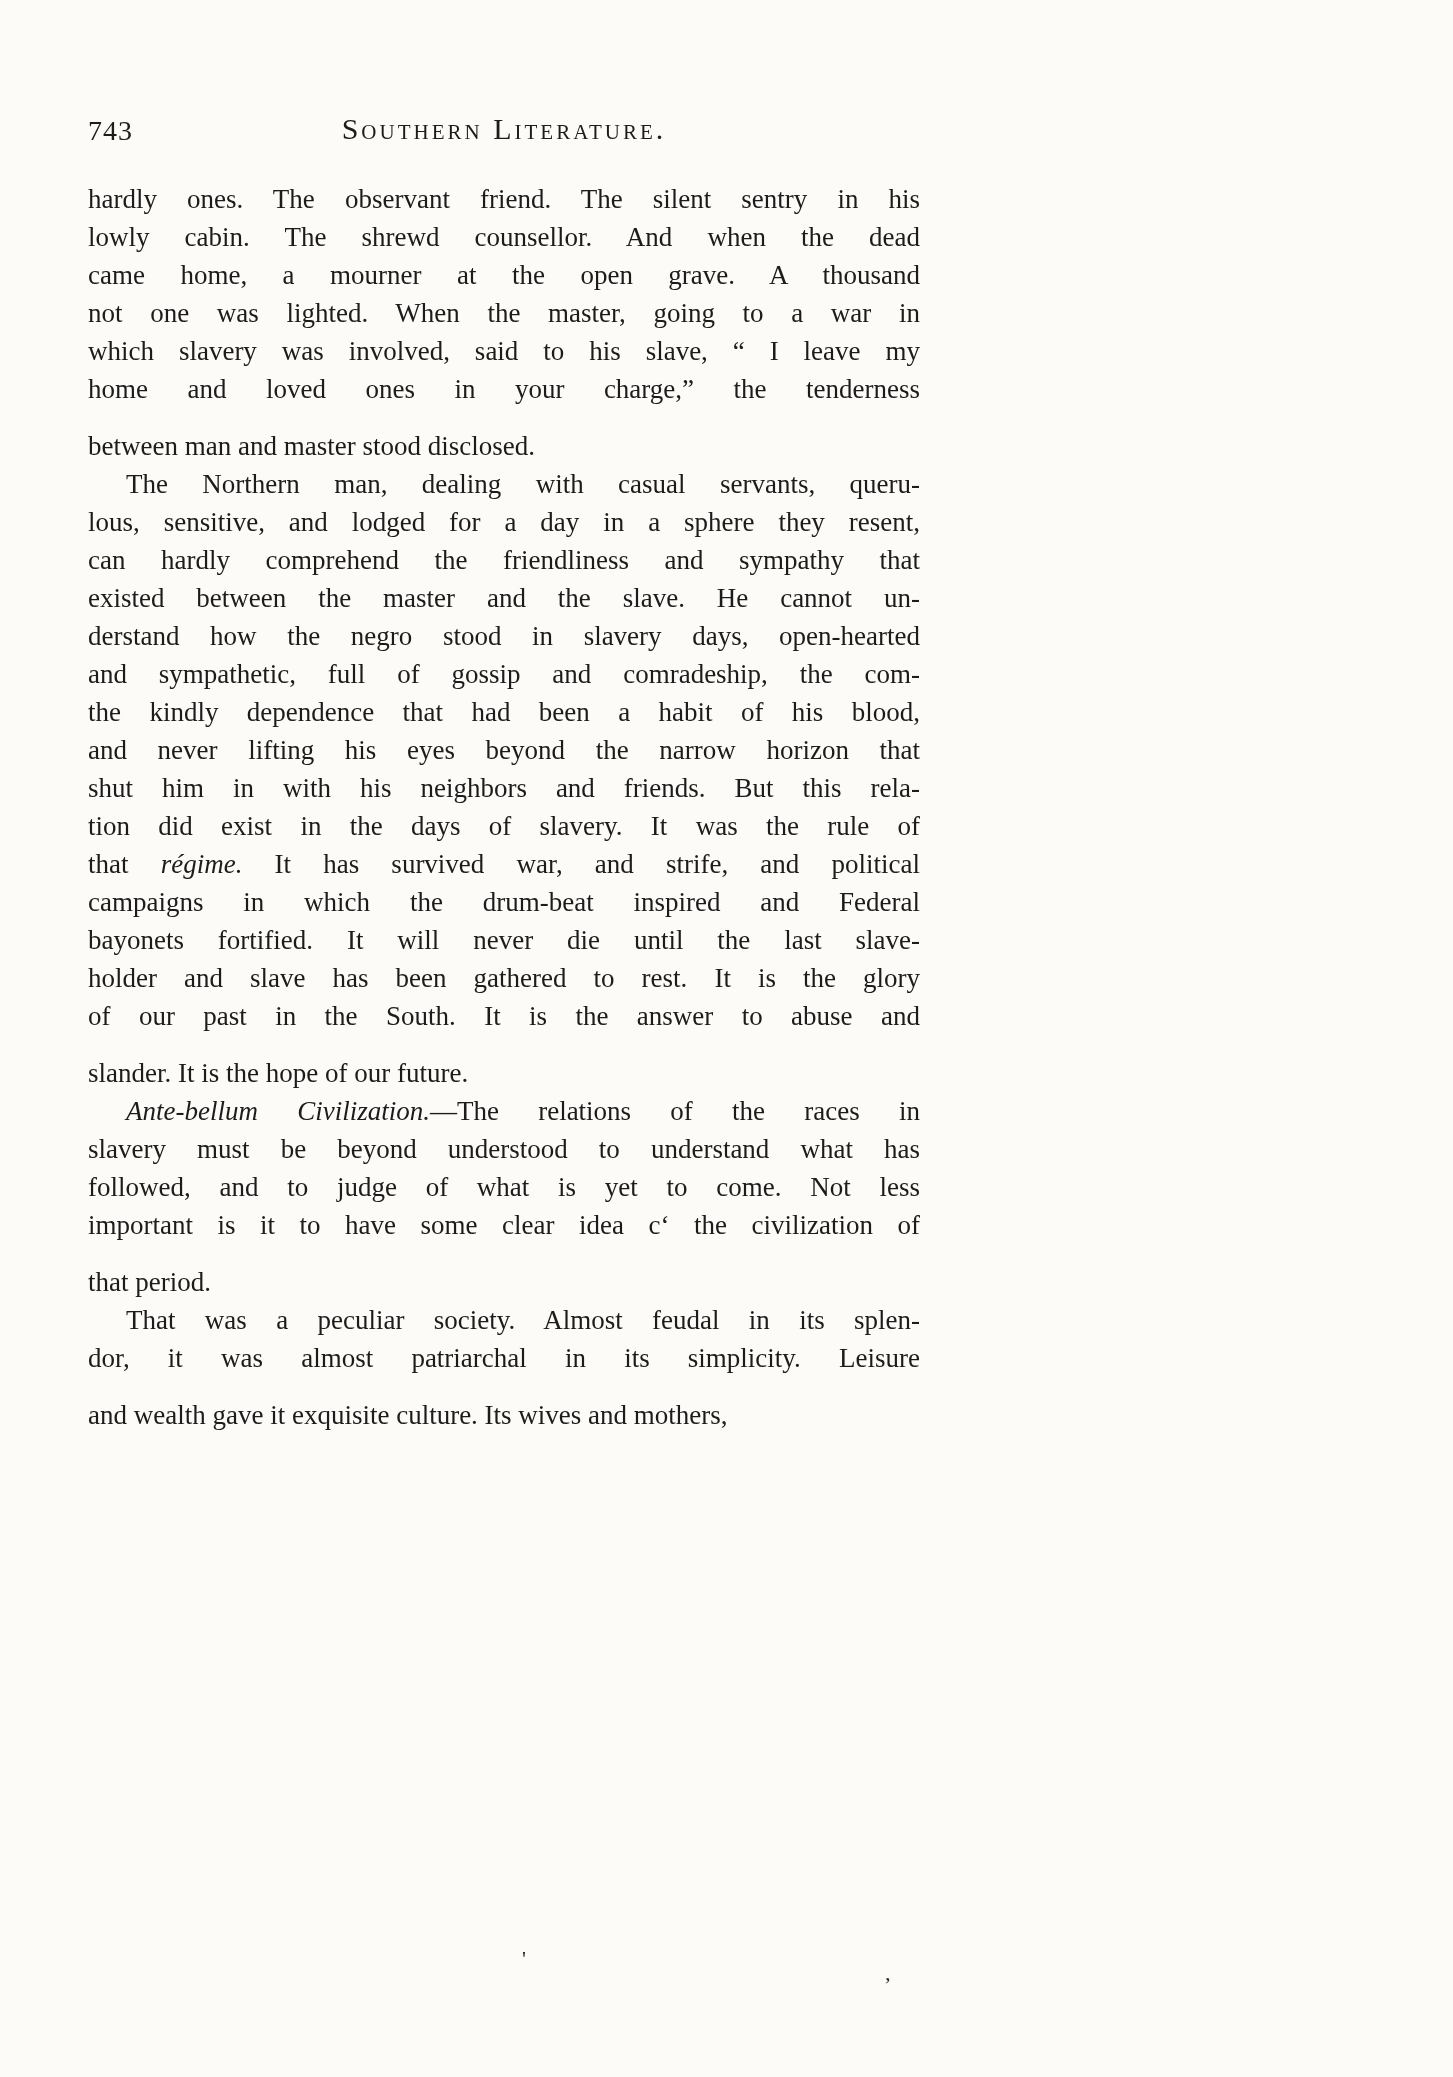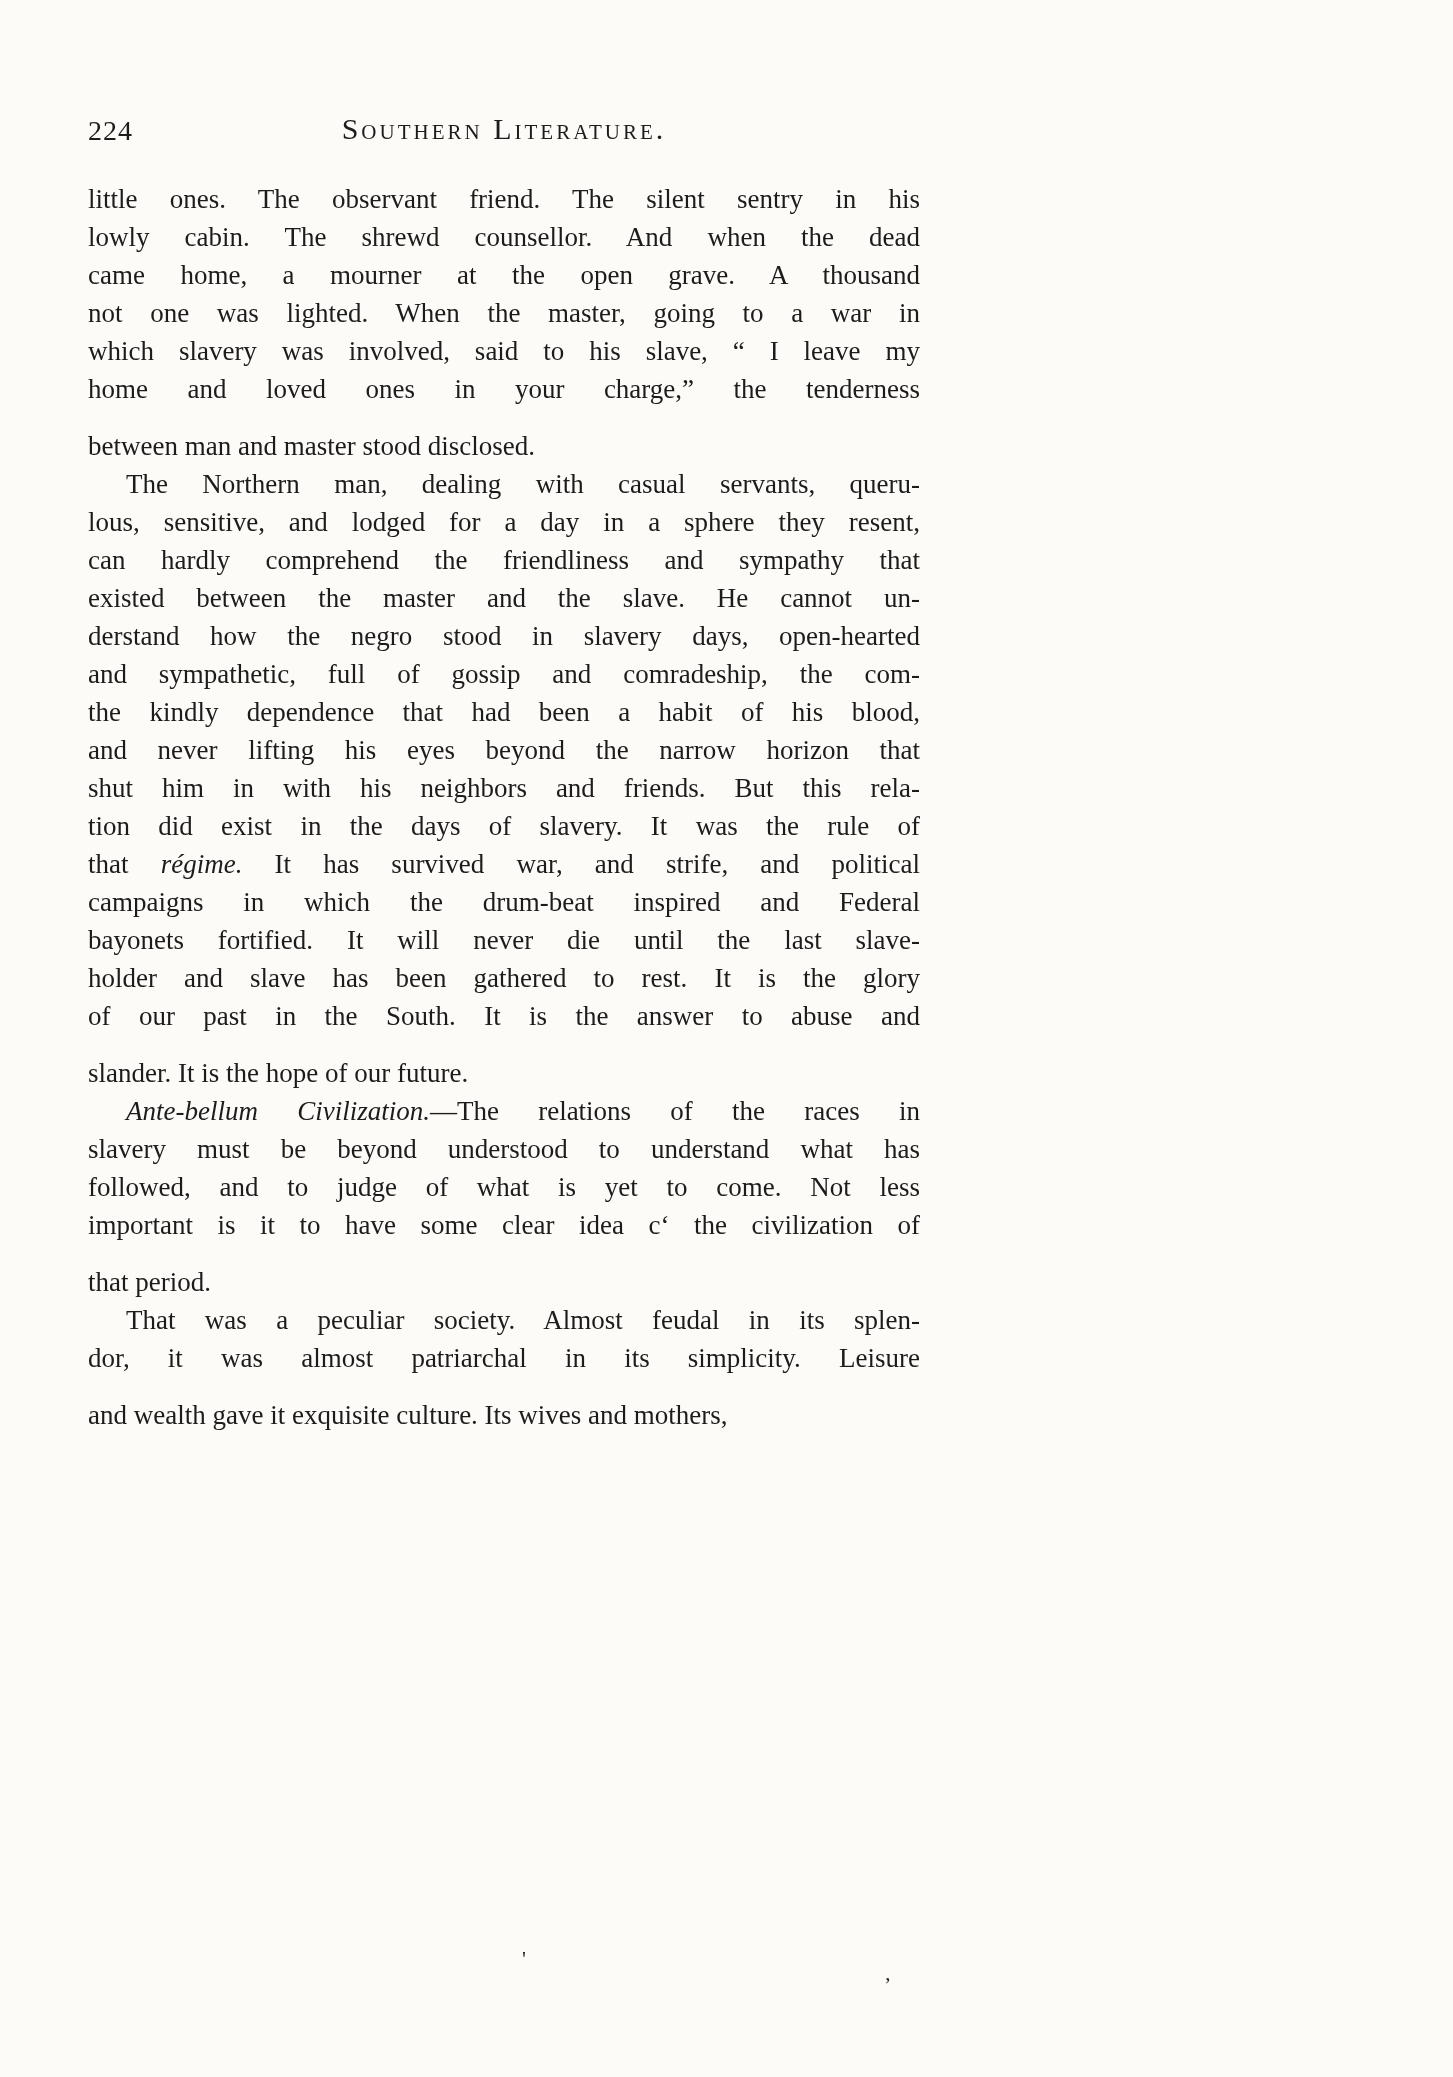--- a/index.html
+++ b/index.html
@@ -72,27 +72,27 @@
     position: absolute;
     font-size: 22px;
     color: #2a2a2a;
   }
 </style>
 </head>
 <body>
 
 <div class="page">
   <header class="running-head">
-    <span class="page-number">224</span>
+    <span class="page-number">743</span>
     <span class="header-title">Southern Literature.</span>
   </header>
 
   <main class="text-block">
       <div class="paragraph">
-        <div class="line"><span>little ones.  The observant friend.  The silent sentry in his</span></div>
+        <div class="line"><span>hardly ones.  The observant friend.  The silent sentry in his</span></div>
         <div class="line"><span>lowly cabin.  The shrewd counsellor.  And when the dead</span></div>
         <div class="line"><span>came home, a mourner at the open grave.  A thousand</span></div>
         <div class="line"><span>not one was lighted.  When the master, going to a war in</span></div>
         <div class="line"><span>which slavery was involved, said to his slave, “ I leave my</span></div>
         <div class="line"><span>home and loved ones in your charge,” the tenderness</span></div>
         <div class="line last"><span>between man and master stood disclosed.</span></div>
       </div>
       <div class="paragraph">
         <div class="line indent"><span>The Northern man, dealing with casual servants, queru-</span></div>
         <div class="line"><span>lous, sensitive, and lodged for a day in a sphere they resent,</span></div>

